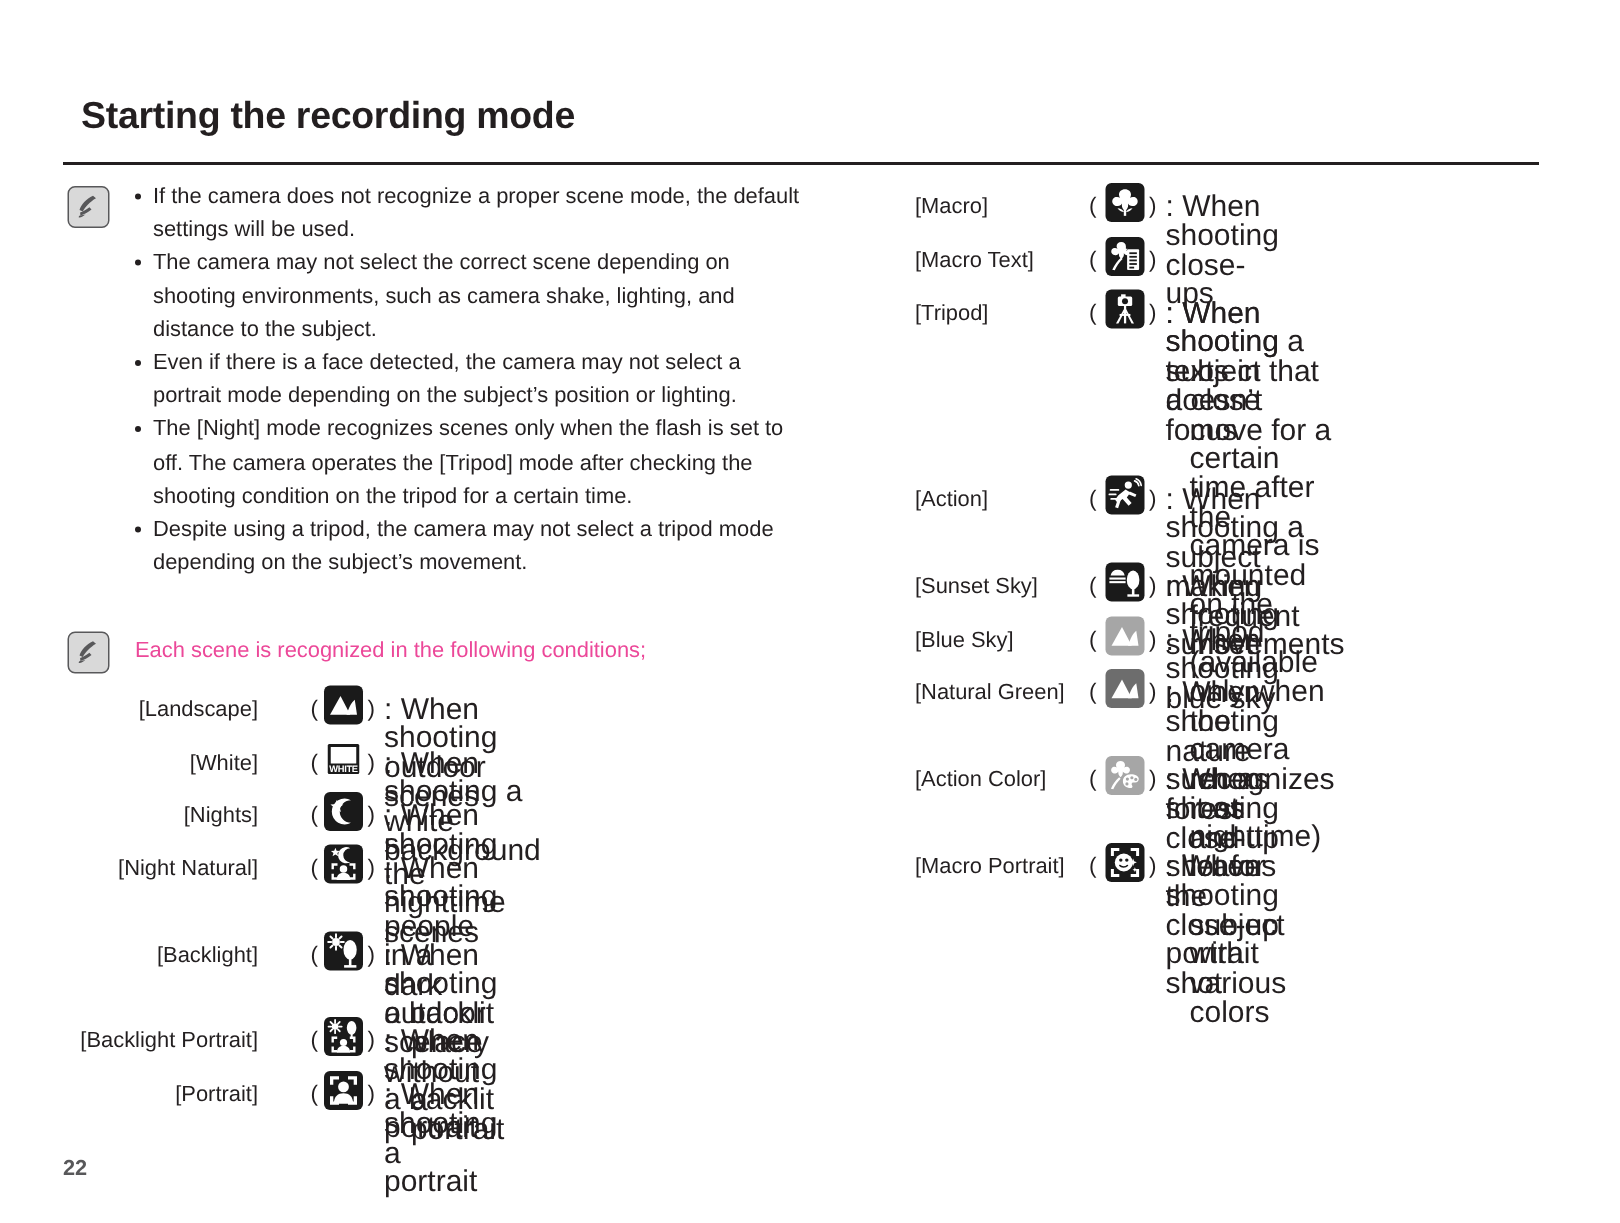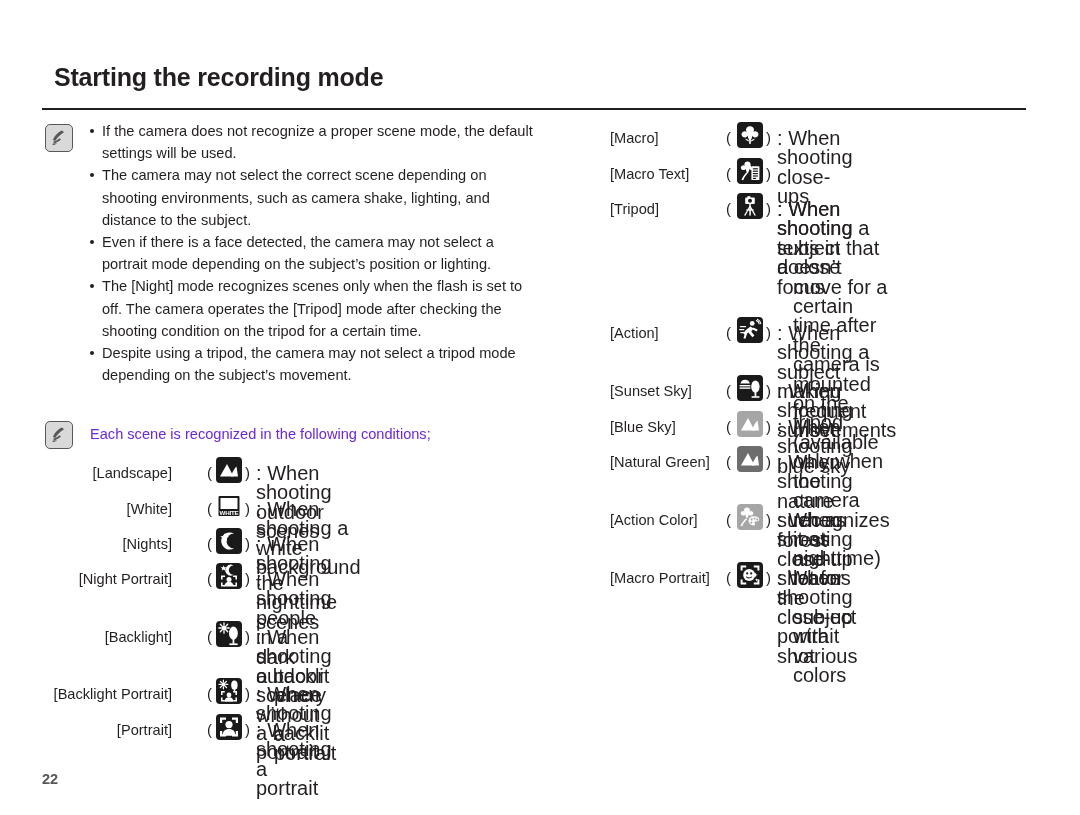--- a/index.html
+++ b/index.html
@@ -40,21 +40,21 @@
   }
   .bullets ul{margin:0;padding:0;}
   .bullets li::before{
     content:"";position:absolute;left:2px;top:9px;
     width:4px;height:4px;border-radius:50%;background:#231f20;
   }
 
   
   .cond-intro{
     position:absolute;left:90px;top:424px;
-    font-size:14.6px;line-height:20px;color:#6d28d9;
+    font-size:14.6px;line-height:20px;color:#ec4899;
   }
 
   
   .col{position:absolute;}
   .col-left{left:0px;top:455px;width:540px;}
   .col-right{left:0px;top:120px;width:540px;}
 
   .row{position:absolute;height:auto;}
   .row .label{
     position:absolute;font-size:14.6px;line-height:18px;
@@ -167,21 +167,21 @@
         </svg>
       </div>
       <div class="paren" style="left:245px;top:1px;">)</div>
       <div class="desc" style="left:256px;top:1px;">
         <span>: </span>
         <span>When shooting the nighttime scenes</span>
       </div>
     </div>
 
     <div class="row" style="top:114px;">
-      <div class="label" style="left:0px;width:172px;top:1px;">[Night Portrait]</div>
+      <div class="label" style="left:0px;width:172px;top:1px;">[Night Natural]</div>
       <div class="paren" style="left:207px;top:1px;">(</div>
       <div class="chip" style="left:216px;top:-6px;">
         <svg width="26" height="26" viewBox="0 0 26 26">
           <path d="M17.5 2.5 A5.4 5.4 0 1 0 17.5 11.8 A4.4 4.4 0 0 1 17.5 2.5 Z" fill="#ffffff"></path>
           <path d="M7.6 2.2 L8.4 4.2 L10.6 4.3 L8.9 5.7 L9.5 7.8 L7.6 6.6 L5.7 7.8 L6.3 5.7 L4.6 4.3 L6.8 4.2 Z" fill="#ffffff"></path>
           <path d="M5 12.5 h4 v1.6 H6.6 v2.4 H5 Z M21 12.5 h-4 v1.6 h2.4 v2.4 H21 Z M5 23.5 h4 v-1.6 H6.6 v-2.4 H5 Z M21 23.5 h-4 v-1.6 h2.4 v-2.4 H21 Z" fill="#ffffff"></path>
           <circle cx="13" cy="16.4" r="2.5" fill="#ffffff"></circle>
           <path d="M8.4 23.6 C8.4 20.3 10.4 18.8 13 18.8 C15.6 18.8 17.6 20.3 17.6 23.6 Z" fill="#ffffff"></path>
         </svg>
       </div>

